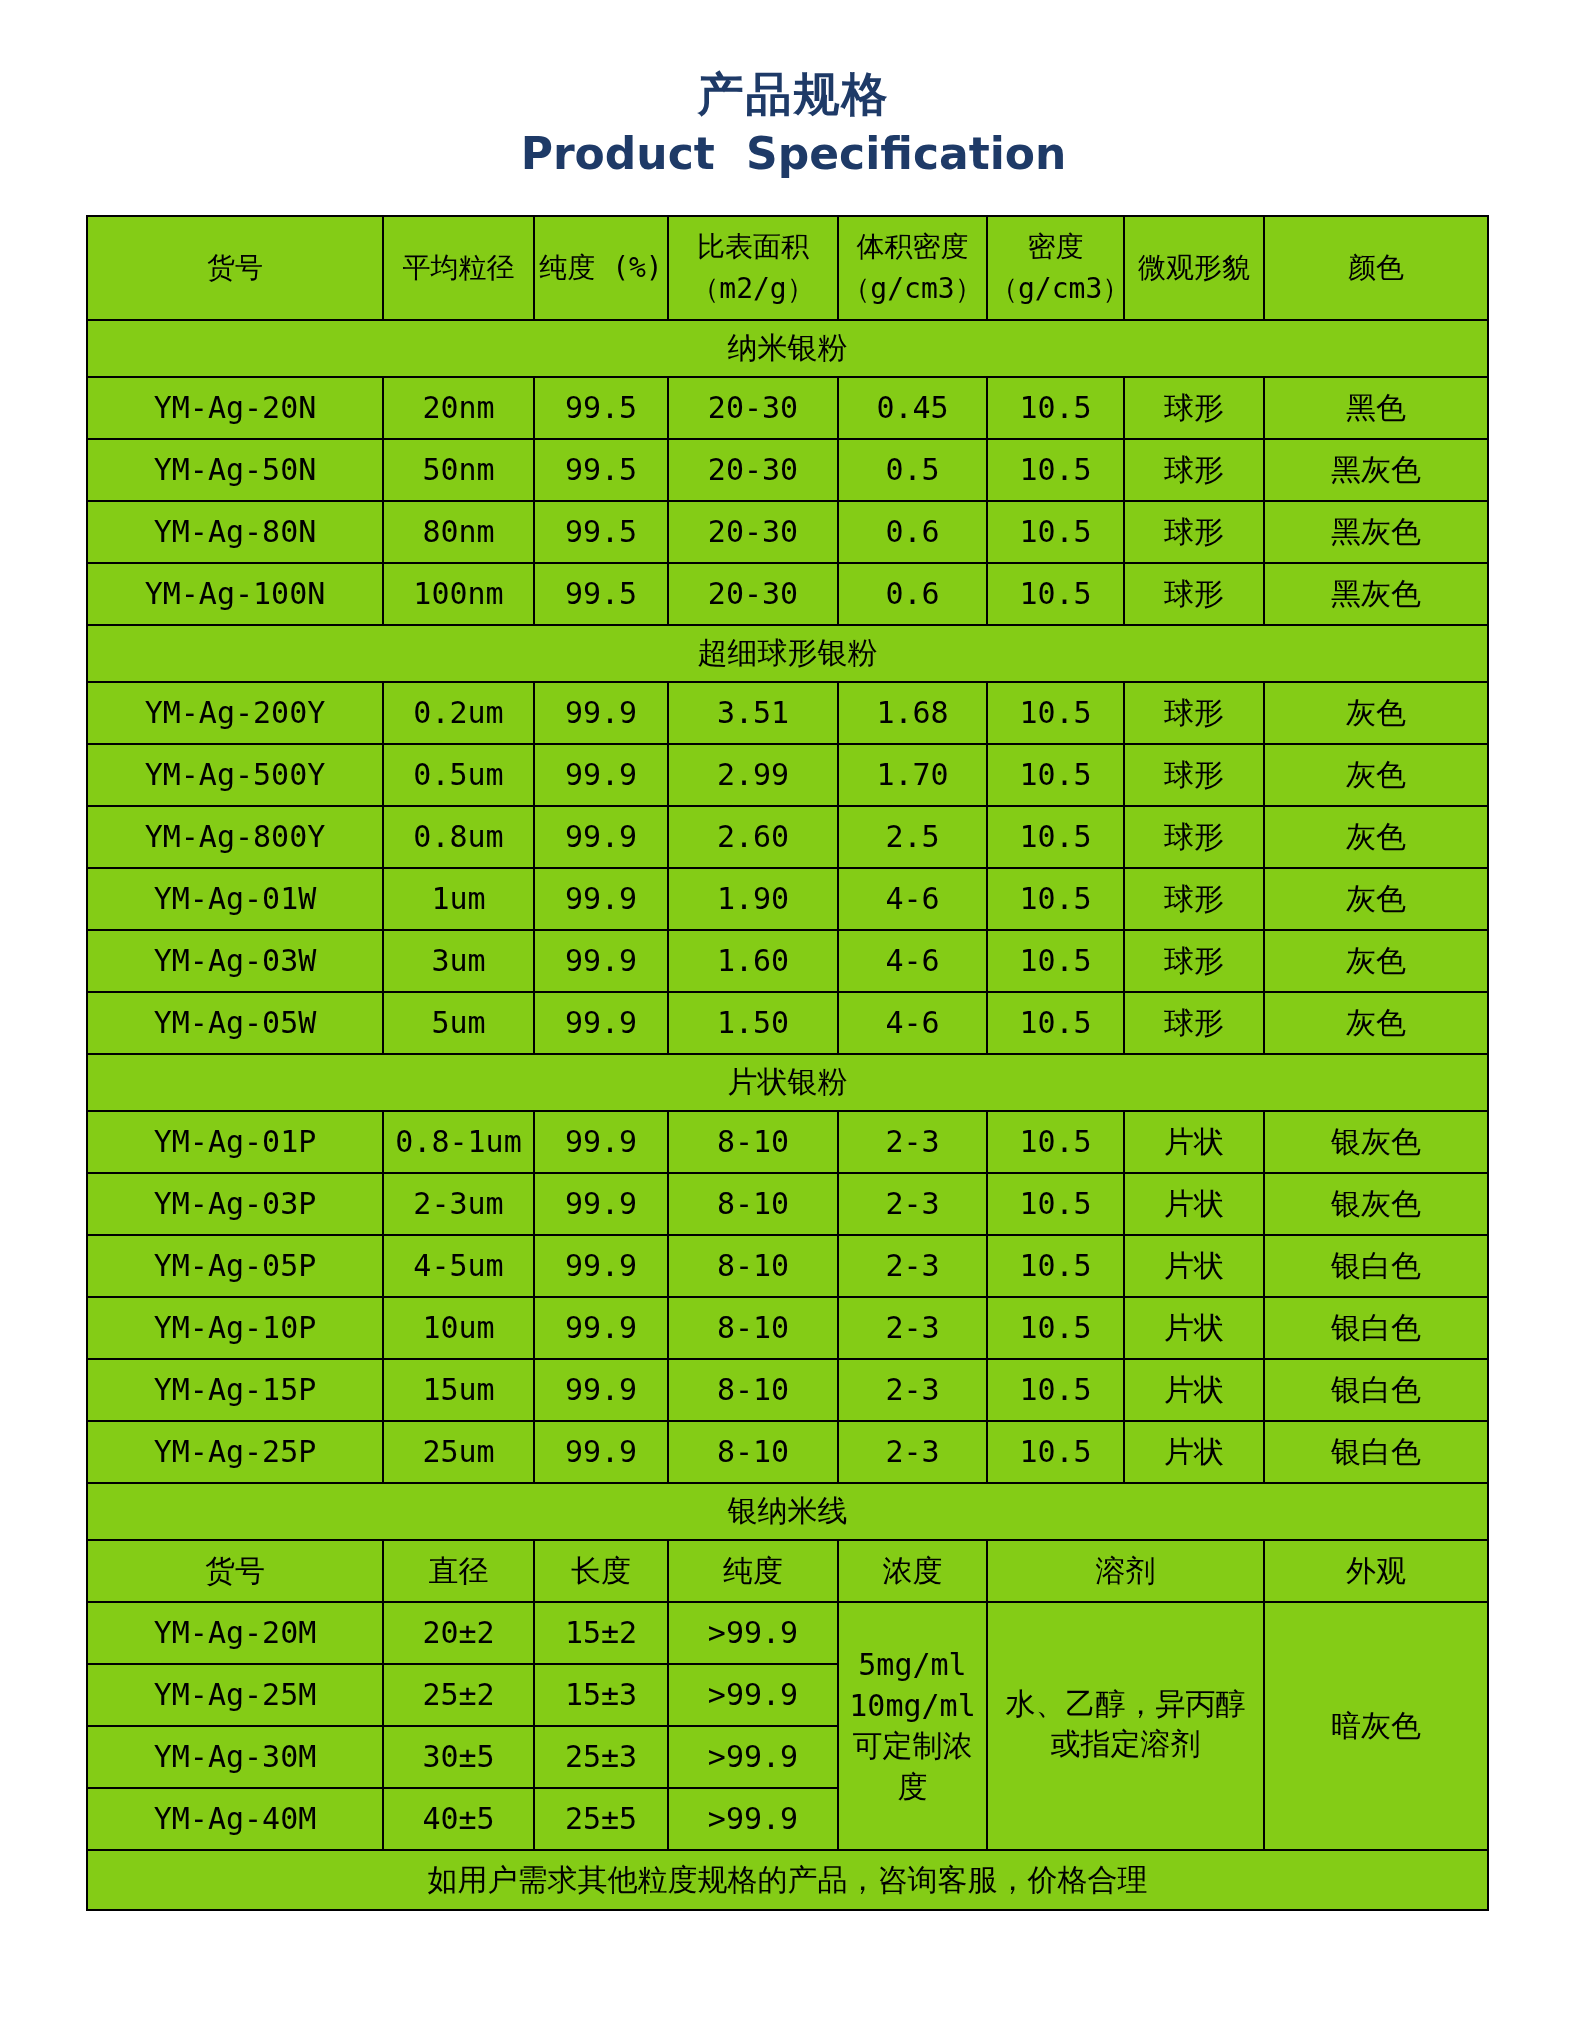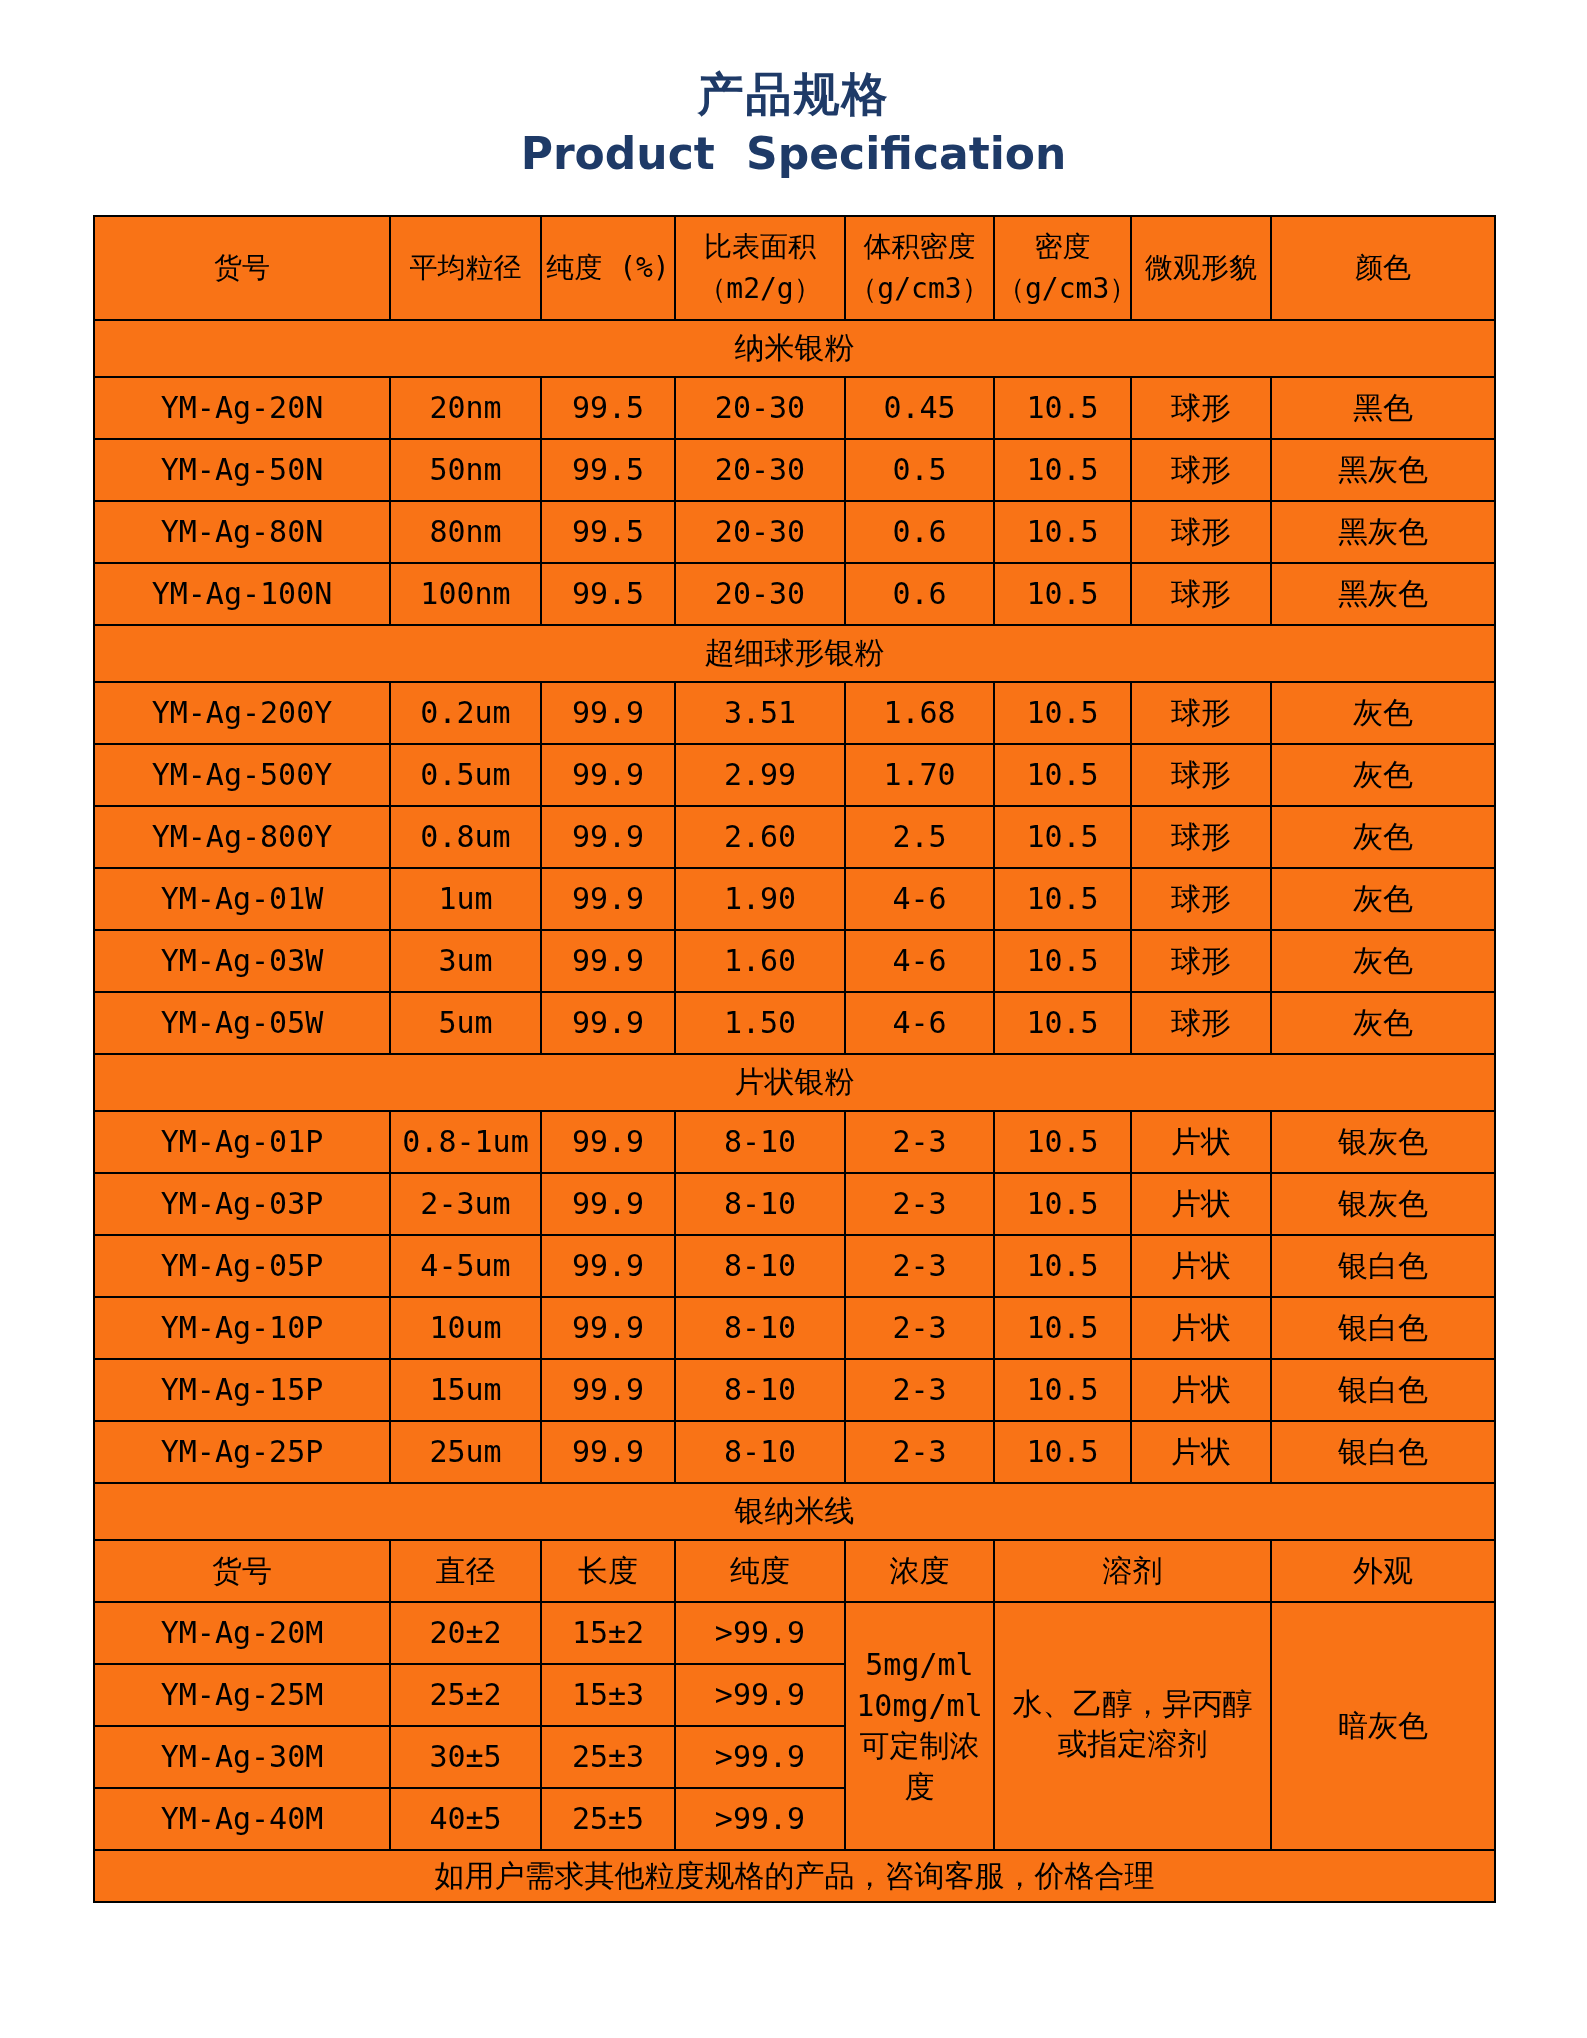--- a/index.html
+++ b/index.html
@@ -31,39 +31,39 @@
   .subtitle {
     margin-top: 14px;
     font-family: "DejaVu Sans", "Liberation Sans", sans-serif;
     font-weight: bold;
     font-size: 44px;
     line-height: 1;
     word-spacing: 16px;
   }
   table.spec {
     position: absolute;
-    left: 93px; top: 215px;
+    left: 86px; top: 215px;
     width: 1401px;
     border-collapse: collapse;
     table-layout: fixed;
-    background: #f97316;
+    background: #84cc16;
   }
   table.spec td {
     border: 2px solid #000000;
     text-align: center;
     vertical-align: middle;
     padding: 0 4px;
     font-size: 30px;
     line-height: 1.35;
     overflow: hidden;
   }
   tr.h-head  { height: 104px; }
   tr.h-sec   { height: 57px;  }
   tr.h-data  { height: 62px;  }
-  tr.h-foot  { height: 52px; margin-left: 31px;  }
+  tr.h-foot  { height: 60px; margin-left: 31px;  }
   tr.h-head td {
     font-size: 28px;
     line-height: 1.5;
     white-space: pre-line;
     padding: 0 2px;
   }
   td.section-cell { font-size: 30px; }
   td.conc-cell {
     font-size: 29px;
     line-height: 2.15;

